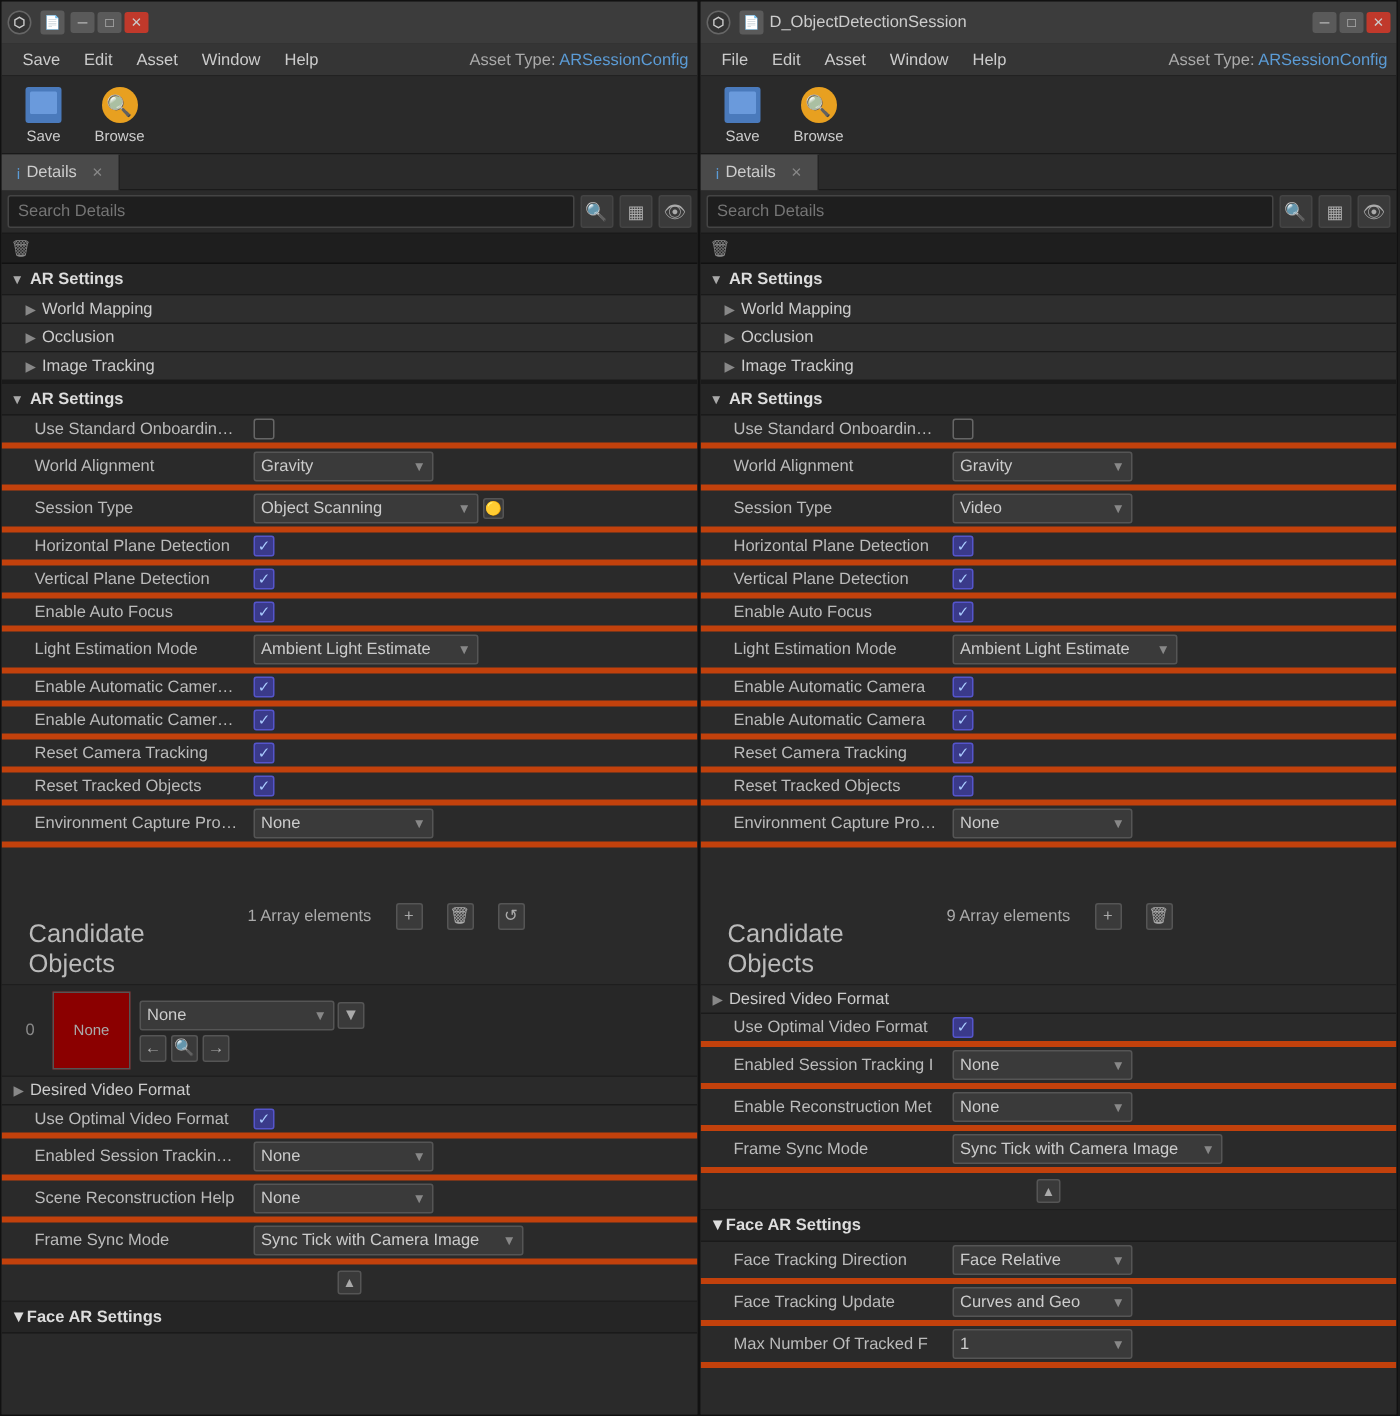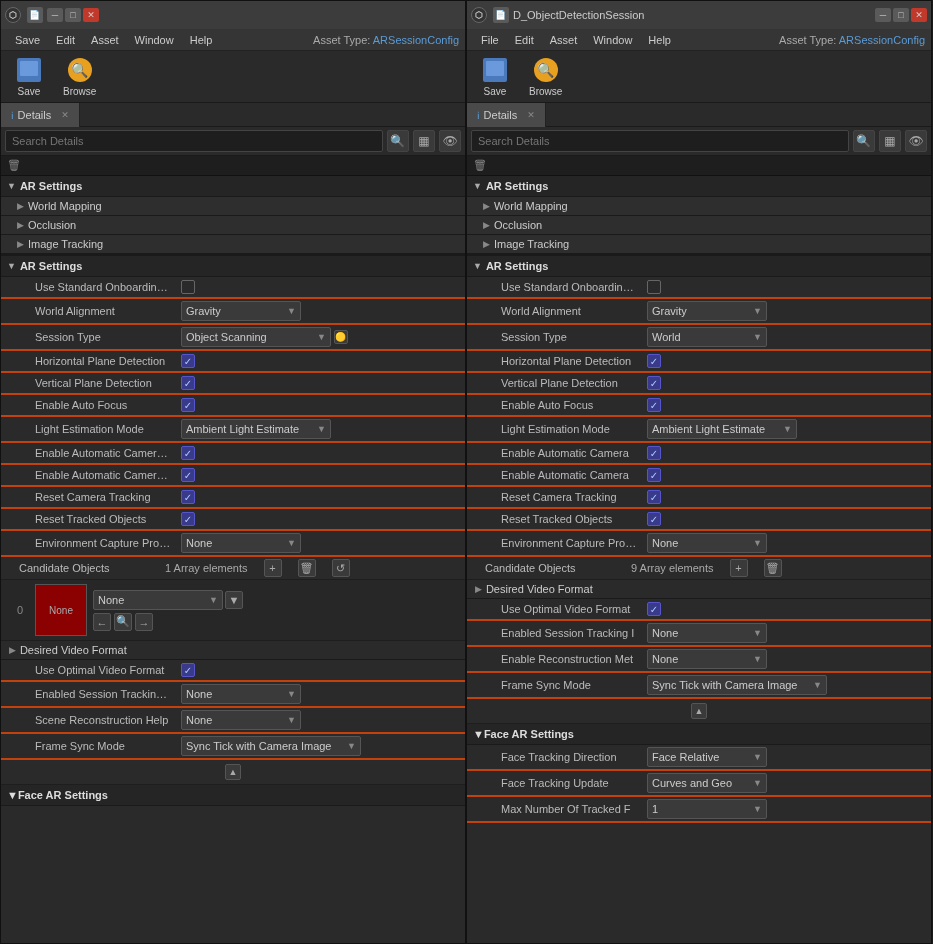--- a/index.html
+++ b/index.html
@@ -290,22 +290,22 @@
       margin-right: 4px;
       font-size: 9px;
       color: #888;
     }
 
     
     .prop-row {
       display: flex;
       align-items: center;
       min-height: 22px;
-      border-bottom: 2px solid #c2410c;
-      padding: 1px 16px;
+      border-bottom: 4px solid #c2410c;
+      padding: 1px 4px;
     }
     .prop-label {
       width: 160px;
       min-width: 160px;
       padding: 2px 6px 2px 18px;
       color: #bbb;
       font-size: 11px;
       white-space: nowrap;
       overflow: hidden;
       text-overflow: ellipsis;
@@ -367,21 +367,22 @@
       align-items: center;
       min-height: 22px;
       border-bottom: 1px solid #1e1e1e;
       padding: 1px 0;
     }
     .array-label {
       width: 160px;
       min-width: 160px;
       padding: 2px 6px 2px 18px;
       color: #bbb;
-      font-size: 11px;
+      font-size: 17px;
+      margin-top: 45px;
     }
     .array-controls {
       flex: 1;
       display: flex;
       align-items: center;
       gap: 16px;
       padding: 1px 4px;
     }
     .array-count {
       color: #aaa;
@@ -901,21 +902,21 @@
             <span>Gravity</span>
             <span class="arrow">▼</span>
           </div>
         </div>
       </div>
 
       <div class="prop-row">
         <div class="prop-label">Session Type</div>
         <div class="prop-value">
           <div class="ue-dropdown dropdown-wide">
-            <span>World</span>
+            <span>Video</span>
             <span class="arrow">▼</span>
           </div>
         </div>
       </div>
 
       <div class="prop-row">
         <div class="prop-label">Horizontal Plane Detection</div>
         <div class="prop-value">
           <div class="ue-checkbox checked"></div>
         </div>

